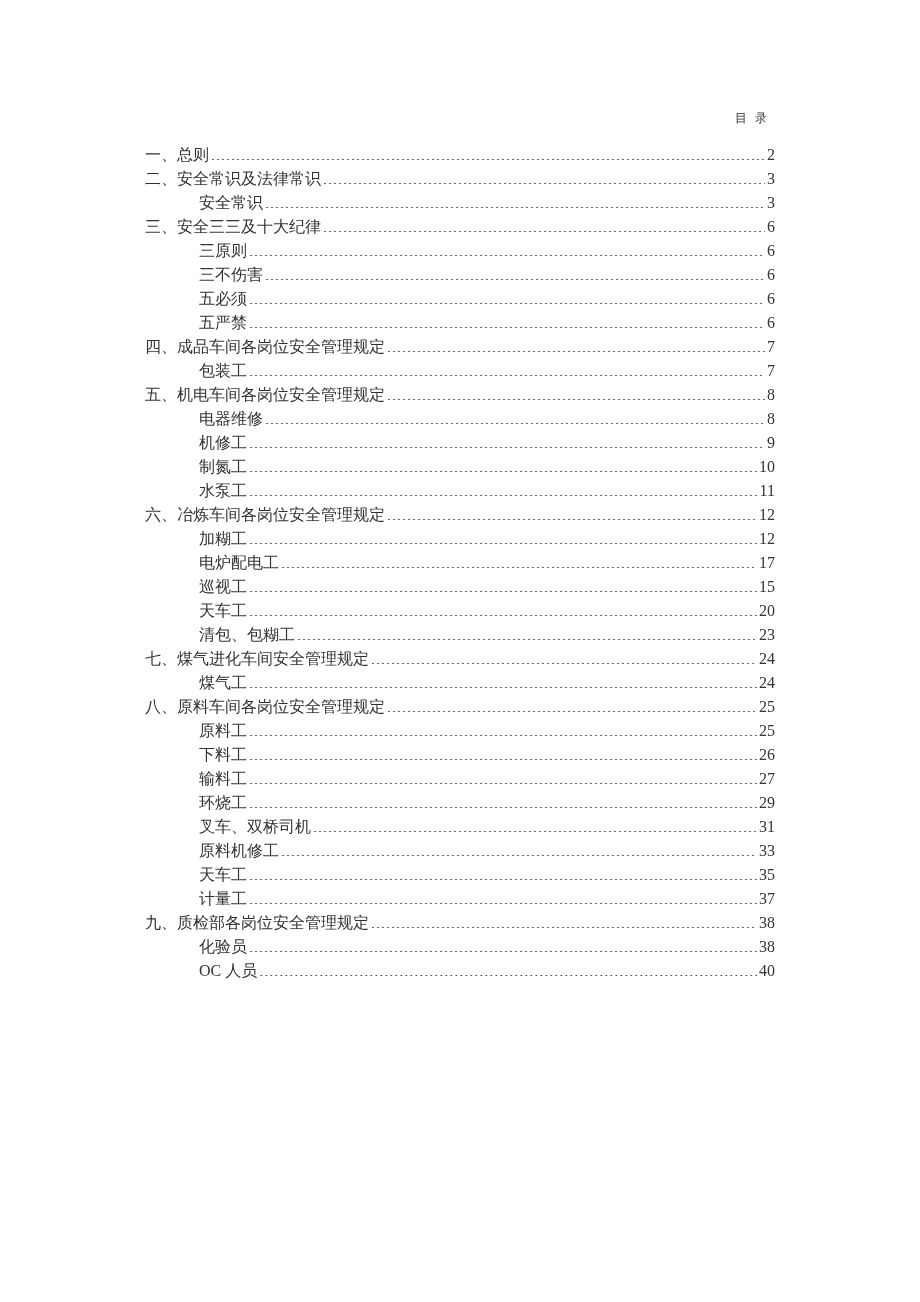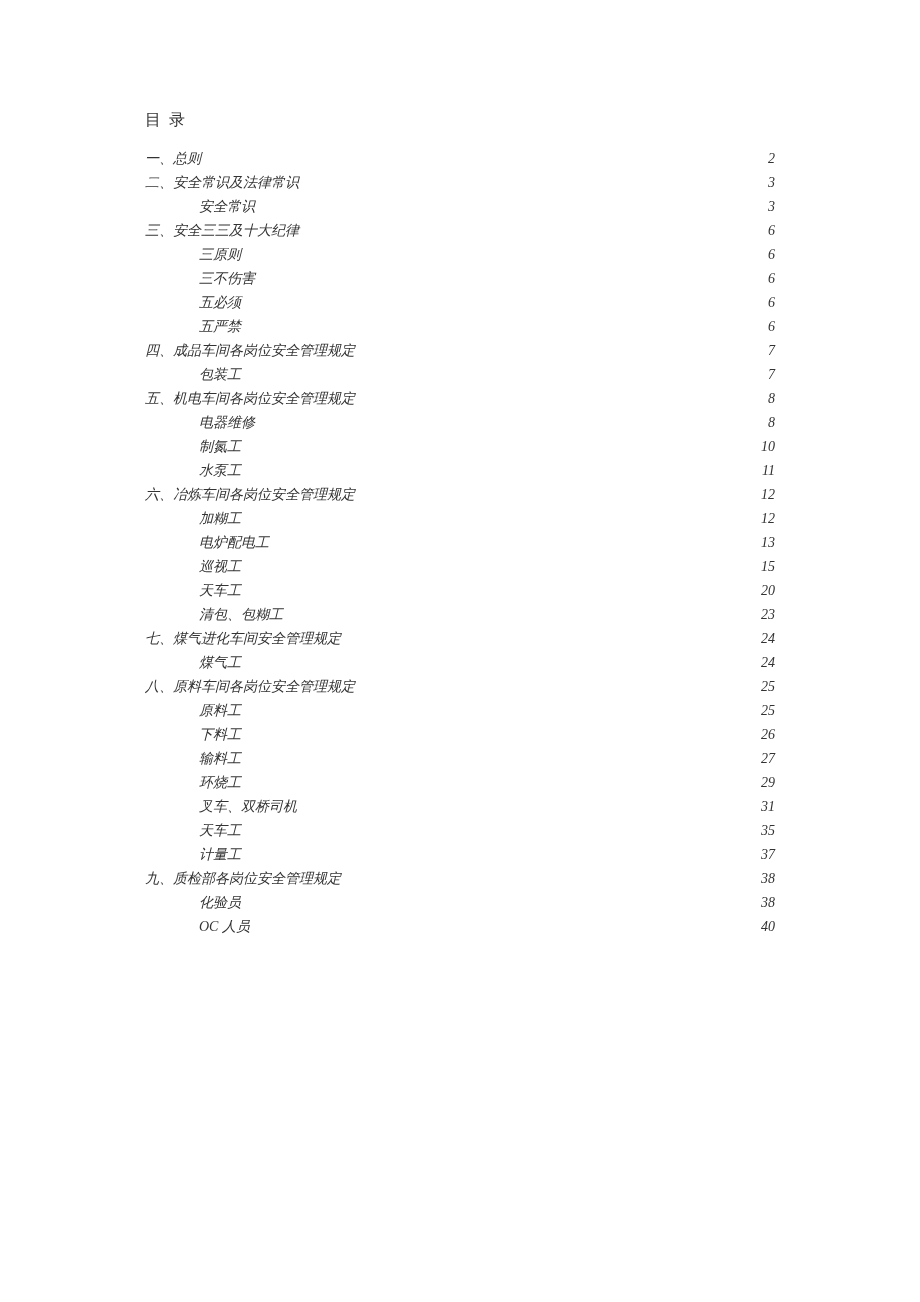--- a/index.html
+++ b/index.html
@@ -9,32 +9,31 @@
     }
     body {
       background: #ffffff;
       font-family: "SimSun", "宋体", serif;
       width: 920px;
       margin: 0 auto;
       padding: 110px 145px 100px 145px;
       color: #333;
     }
     .title {
-      text-align: left;
-      font-size: 16px;
+      text-align: right;
+      font-size: 12px;
       margin-bottom: 16px;
       letter-spacing: 8px;
     }
     .toc-entry {
       display: flex;
       align-items: baseline;
-      font-size: 14px;
+      font-size: 16px;
       line-height: 24px;
       white-space: nowrap;
-      font-style: italic;
     }
     .toc-entry.level-1 .label::before {
       content: attr(data-prefix);
     }
     .toc-entry.level-2 {
       padding-left: 54px;
     }
     .label {
       flex: 0 0 auto;
     }
@@ -117,20 +116,25 @@
       <span class="label">五、机电车间各岗位安全管理规定</span>
       <span class="dots"></span>
       <span class="page">8</span>
     </div>
     <div class="toc-entry level-2">
       <span class="label">电器维修</span>
       <span class="dots"></span>
       <span class="page">8</span>
     </div>
     <div class="toc-entry level-2">
+      <span class="label">机修工</span>
+      <span class="dots"></span>
+      <span class="page">9</span>
+    </div>
+    <div class="toc-entry level-2">
       <span class="label">制氮工</span>
       <span class="dots"></span>
       <span class="page">10</span>
     </div>
     <div class="toc-entry level-2">
       <span class="label">水泵工</span>
       <span class="dots"></span>
       <span class="page">11</span>
     </div>
     <div class="toc-entry level-1">
@@ -139,21 +143,21 @@
       <span class="page">12</span>
     </div>
     <div class="toc-entry level-2">
       <span class="label">加糊工</span>
       <span class="dots"></span>
       <span class="page">12</span>
     </div>
     <div class="toc-entry level-2">
       <span class="label">电炉配电工</span>
       <span class="dots"></span>
-      <span class="page">13</span>
+      <span class="page">17</span>
     </div>
     <div class="toc-entry level-2">
       <span class="label">巡视工</span>
       <span class="dots"></span>
       <span class="page">15</span>
     </div>
     <div class="toc-entry level-2">
       <span class="label">天车工</span>
       <span class="dots"></span>
       <span class="page">20</span>
@@ -195,20 +199,25 @@
     </div>
     <div class="toc-entry level-2">
       <span class="label">环烧工</span>
       <span class="dots"></span>
       <span class="page">29</span>
     </div>
     <div class="toc-entry level-2">
       <span class="label">叉车、双桥司机</span>
       <span class="dots"></span>
       <span class="page">31</span>
+    </div>
+    <div class="toc-entry level-2">
+      <span class="label">原料机修工</span>
+      <span class="dots"></span>
+      <span class="page">33</span>
     </div>
     <div class="toc-entry level-2">
       <span class="label">天车工</span>
       <span class="dots"></span>
       <span class="page">35</span>
     </div>
     <div class="toc-entry level-2">
       <span class="label">计量工</span>
       <span class="dots"></span>
       <span class="page">37</span>

